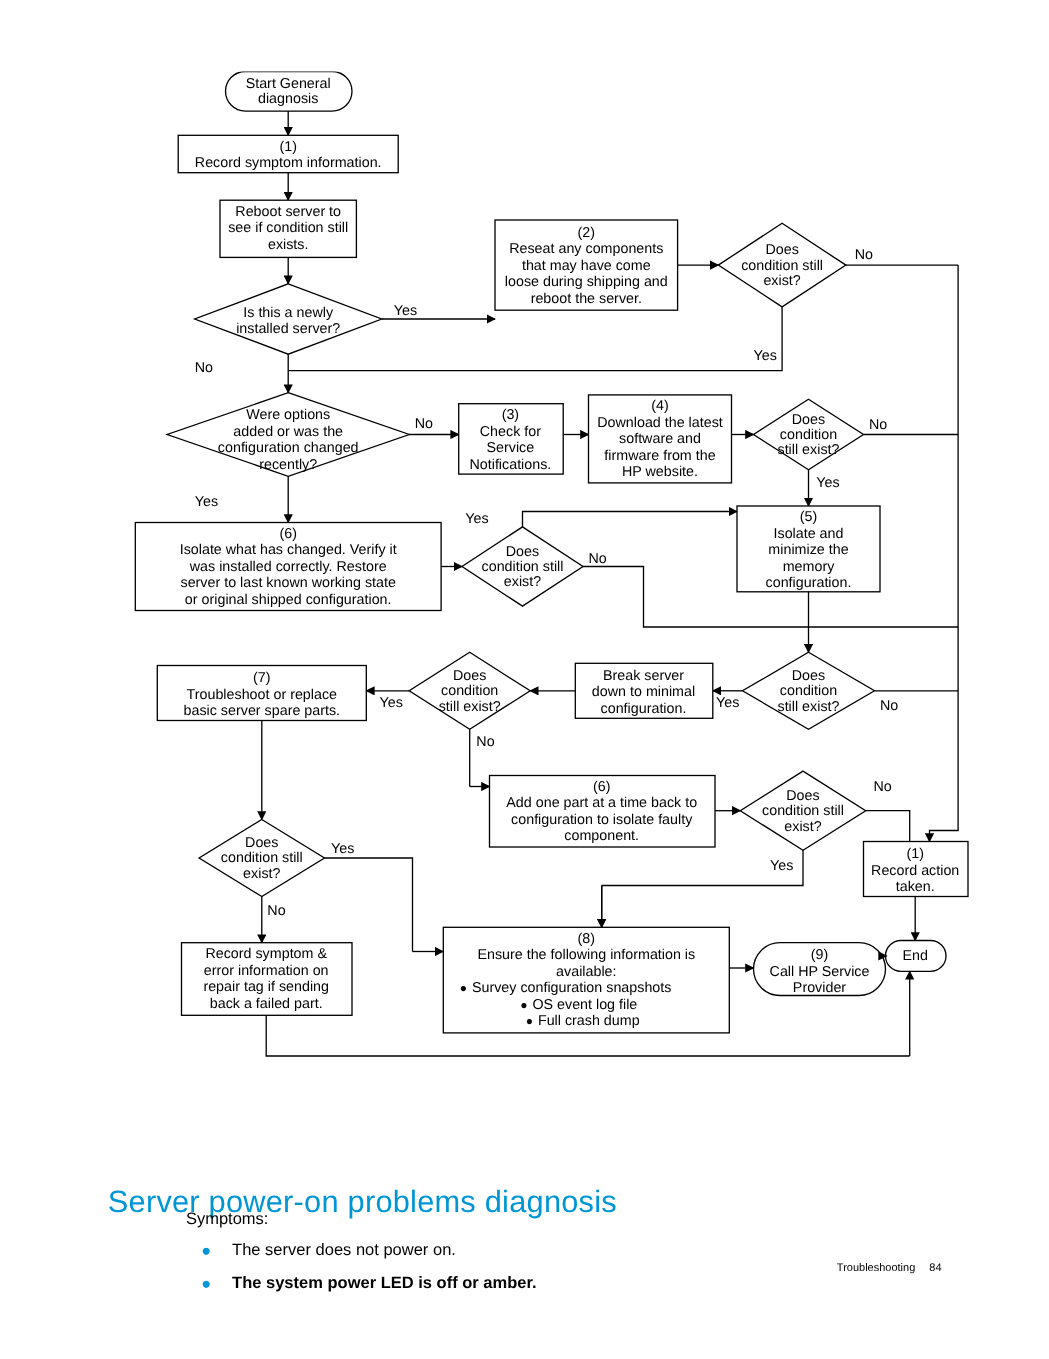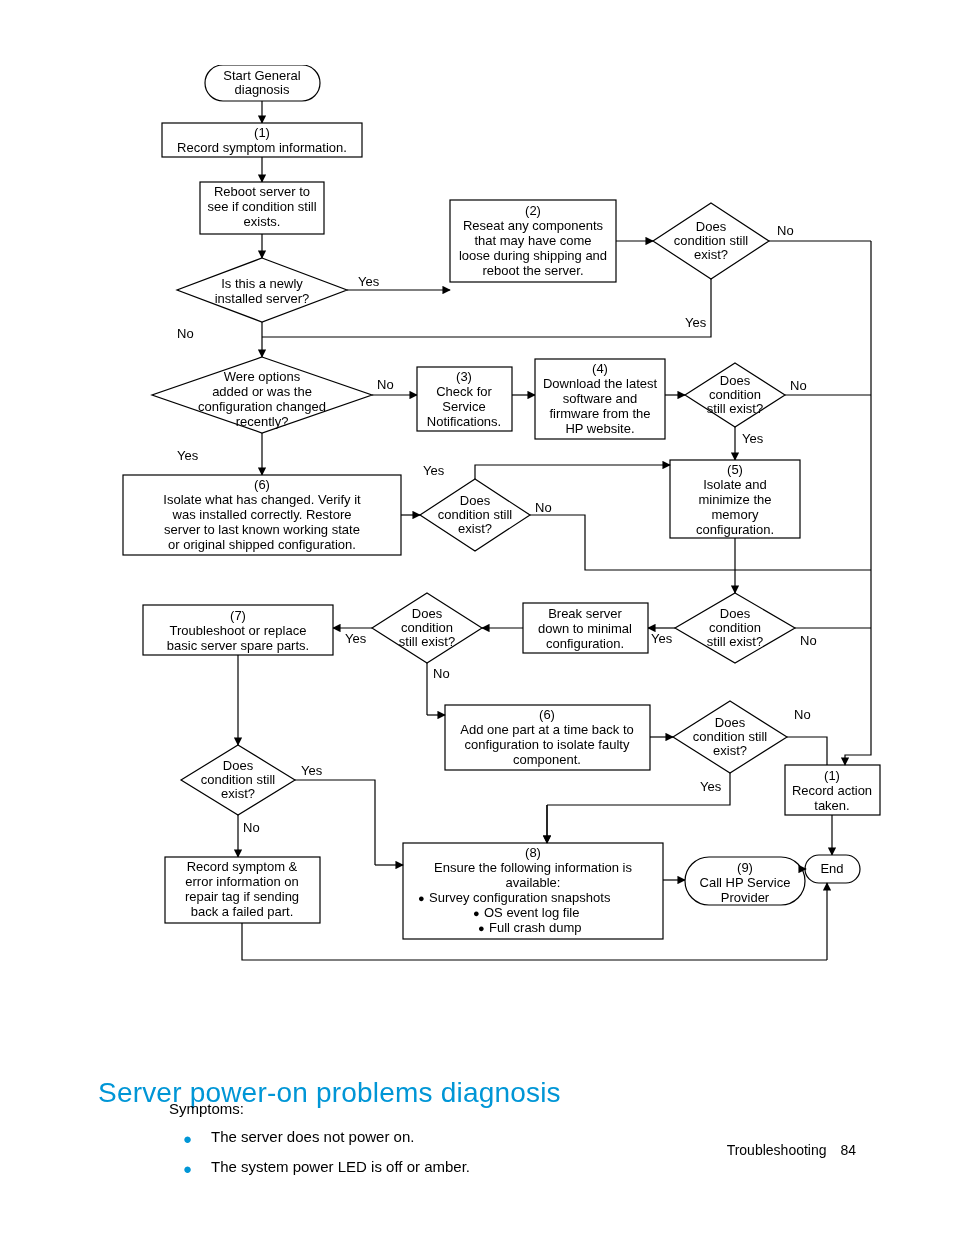--- a/index.html
+++ b/index.html
@@ -57,21 +57,21 @@
     display: inline-block;
     width: 28px;
     font-size: 15px;
     vertical-align: middle;
   }
   .footer {
     position: absolute;
     right: 98px;
     bottom: 30px;
     font-family: "Futura", "Century Gothic", Arial, sans-serif;
-    font-size: 14px;
+    font-size: 10px;
     color: #000;
   }
   .footer .pg {
     margin-left: 10px;
   }
 </style>
 </head>
 <body>
 
 <div class="page">
@@ -322,21 +322,21 @@
     </svg>
   </div>
 
   <h2 class="heading">Server power-on problems diagnosis</h2>
 
   <div class="body-text" style="top:1100px;">Symptoms:</div>
 
   <div class="bullet-row" style="top:1128px;">
     <span class="bullet-dot">●</span><span>The server does not power on.</span>
   </div>
-  <div class="bullet-row" style="top:1158px;">
+  <div class="bullet-row" style="top:1158px;font-weight:bold;">
     <span class="bullet-dot">●</span><span>The system power LED is off or amber.</span>
   </div>
 
   <div class="footer">
     <span>Troubleshooting</span>
     <span class="pg">84</span>
   </div>
 
 </div>
 

